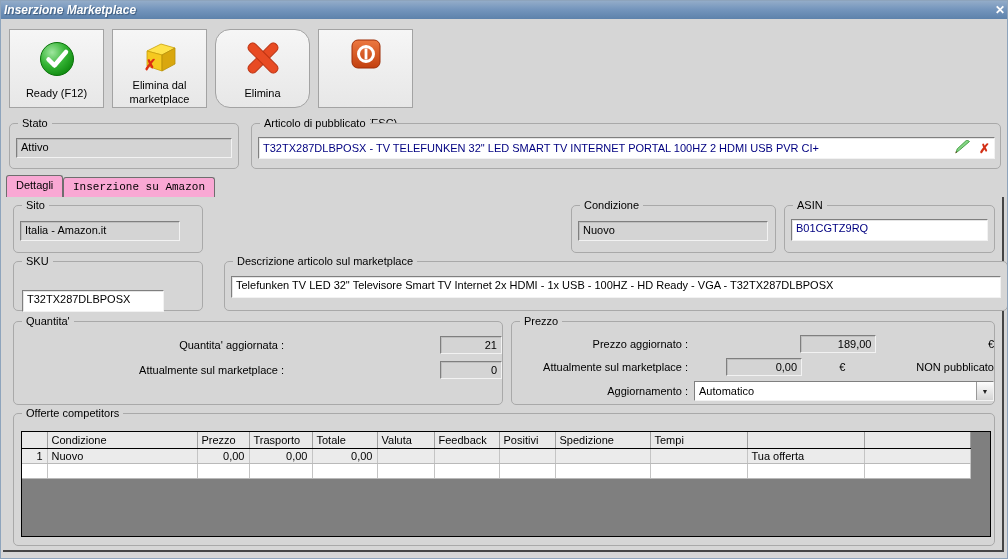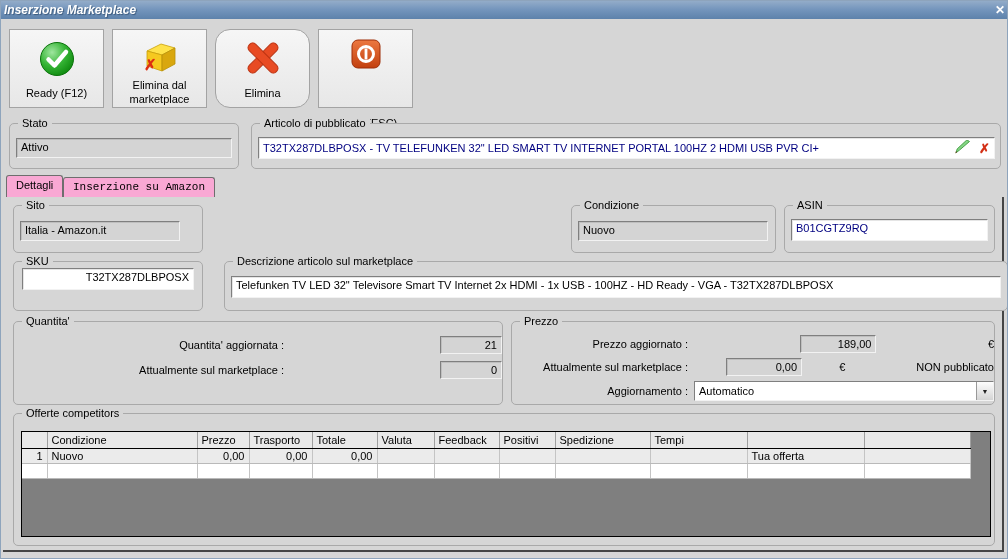--- a/index.html
+++ b/index.html
@@ -191,21 +191,21 @@
       <div class="sunken" style="position:absolute; left:6px; top:15px; width:190px; height:20px;">Nuovo</div>
     </div>
 
     <div class="group" style="left:781px; top:8px; width:211px; height:48px;">
       <span class="gtitle">ASIN</span>
       <div class="sunken white navy" style="position:absolute; left:6px; top:13px; width:197px; height:22px;">B01CGTZ9RQ</div>
     </div>
 
     <div class="group" style="left:10px; top:64px; width:190px; height:50px;">
       <span class="gtitle">SKU</span>
-      <div class="sunken white" style="position:absolute; left:8px; top:6px; width:172px; height:22px; text-align:right;">T32TX287DLBPOSX</div>
+      <div class="sunken white" style="position:absolute; left:8px; top:28px; width:142px; height:22px; text-align:left;">T32TX287DLBPOSX</div>
     </div>
 
     <div class="group" style="left:208px; top:64px; width:784px; height:50px;margin-left:13px;">
       <span class="gtitle">Descrizione articolo sul marketplace</span>
       <div class="sunken white" style="position:absolute; left:6px; top:14px; width:770px; height:22px;">Telefunken TV LED 32" Televisore Smart TV Internet 2x HDMI - 1x USB - 100HZ - HD Ready - VGA - T32TX287DLBPOSX</div>
     </div>
 
     <div class="group" style="left:10px; top:124px; width:490px; height:84px;">
       <span class="gtitle">Quantita'</span>
       <div class="frow" style="left:0; top:14px; width:100%;">

